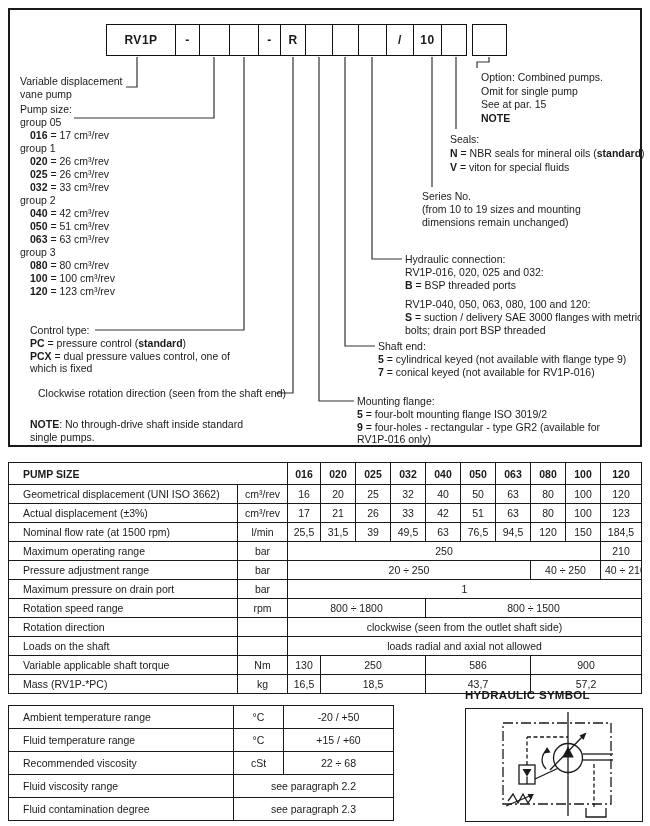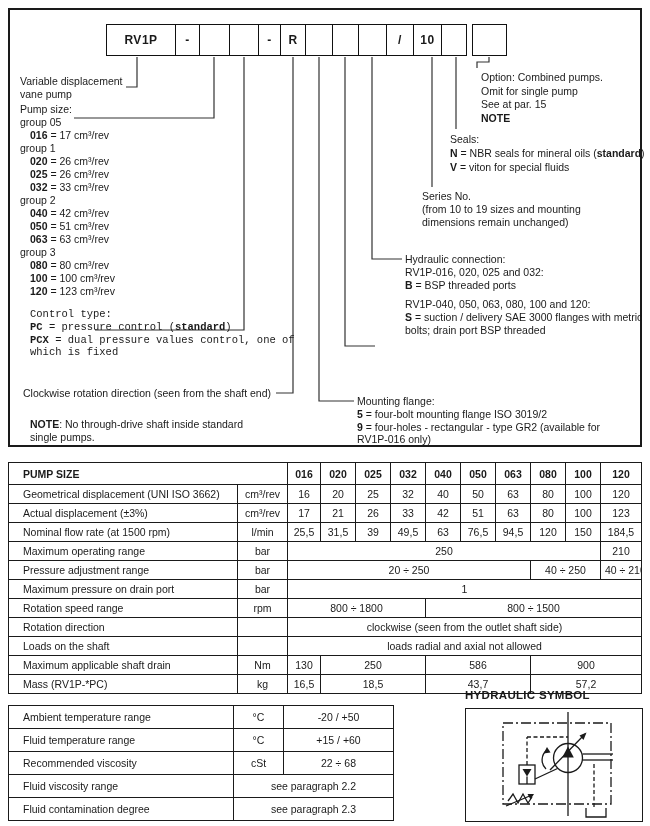--- a/index.html
+++ b/index.html
@@ -25,22 +25,22 @@
   .code-box.gap{margin-left:5px;}
   #connectors{position:absolute;left:0;top:0;}
   #connectors path{fill:none;stroke:#333;stroke-width:1.2;}
 
   .callout{position:absolute;font-size:10.5px;line-height:12.8px;white-space:nowrap;}
   .cl-line{white-space:nowrap;}
   .cl-line.ind{padding-left:10px;}
   .cl-line.gap{margin-top:7px;}
   #co-variable{left:10px;top:65px;line-height:13px;}
   #co-pumpsize{left:10px;top:93px;line-height:13px;}
-  #co-control{left:20px;top:298px;font-family:Liberation Mono, monospace;}
-  #co-rotation{left:13px;top:377px;text-align:center;}
+  #co-control{left:20px;top:314px;}
+  #co-rotation{left:28px;top:377px;text-align:center;}
   #co-note{left:20px;top:408px;}
   #co-option{left:471px;top:61px;line-height:13.5px;}
   #co-seals{left:440px;top:122px;line-height:14px;}
   #co-series{left:412px;top:180px;}
   #co-hydconn{left:395px;top:243px;}
   #co-shaft{left:368px;top:330px;}
   #co-flange{left:347px;top:385px;}
 
   
   table{border-collapse:collapse;table-layout:fixed;background:#fff;}
@@ -151,20 +151,25 @@
         <div class="cl-line"><span>dimensions remain unchanged)</span></div>
       </div>
     <div class="callout" id="co-hydconn">
         <div class="cl-line"><span>Hydraulic connection:</span></div>
         <div class="cl-line"><span>RV1P-016, 020, 025 and 032:</span></div>
         <div class="cl-line"><span class="b">B</span><span> = BSP threaded ports</span></div>
         <div class="cl-line gap"><span>RV1P-040, 050, 063, 080, 100 and 120:</span></div>
         <div class="cl-line"><span class="b">S</span><span> = suction / delivery SAE 3000 flanges with metric</span></div>
         <div class="cl-line"><span>bolts; drain port BSP threaded</span></div>
       </div>
+    <div class="callout" id="co-shaft">
+        <div class="cl-line"><span>Shaft end:</span></div>
+        <div class="cl-line"><span class="b">5</span><span> = cylindrical keyed (not available with flange type 9)</span></div>
+        <div class="cl-line"><span class="b">7</span><span> = conical keyed (not available for RV1P-016)</span></div>
+      </div>
     <div class="callout" id="co-flange">
         <div class="cl-line"><span>Mounting flange:</span></div>
         <div class="cl-line"><span class="b">5</span><span> = four-bolt mounting flange ISO 3019/2</span></div>
         <div class="cl-line"><span class="b">9</span><span> = four-holes - rectangular - type GR2 (available for</span></div>
         <div class="cl-line"><span>RV1P-016 only)</span></div>
       </div>
   </div>
 
   <table id="main-table">
     <colgroup>
@@ -267,21 +272,21 @@
           <td class="lbl">Rotation direction</td>
           <td></td>
           <td colspan="10">clockwise (seen from the outlet shaft side)</td>
         </tr>
         <tr>
           <td class="lbl">Loads on the shaft</td>
           <td></td>
           <td colspan="10">loads radial and axial not allowed</td>
         </tr>
         <tr>
-          <td class="lbl">Maximum applicable shaft drain</td>
+          <td class="lbl">Variable applicable shaft torque</td>
           <td>Nm</td>
           <td colspan="1">130</td>
           <td colspan="3">250</td>
           <td colspan="3">586</td>
           <td colspan="3">900</td>
         </tr>
         <tr>
           <td class="lbl">Mass (RV1P-*PC)</td>
           <td>kg</td>
           <td colspan="1">16,5</td>

